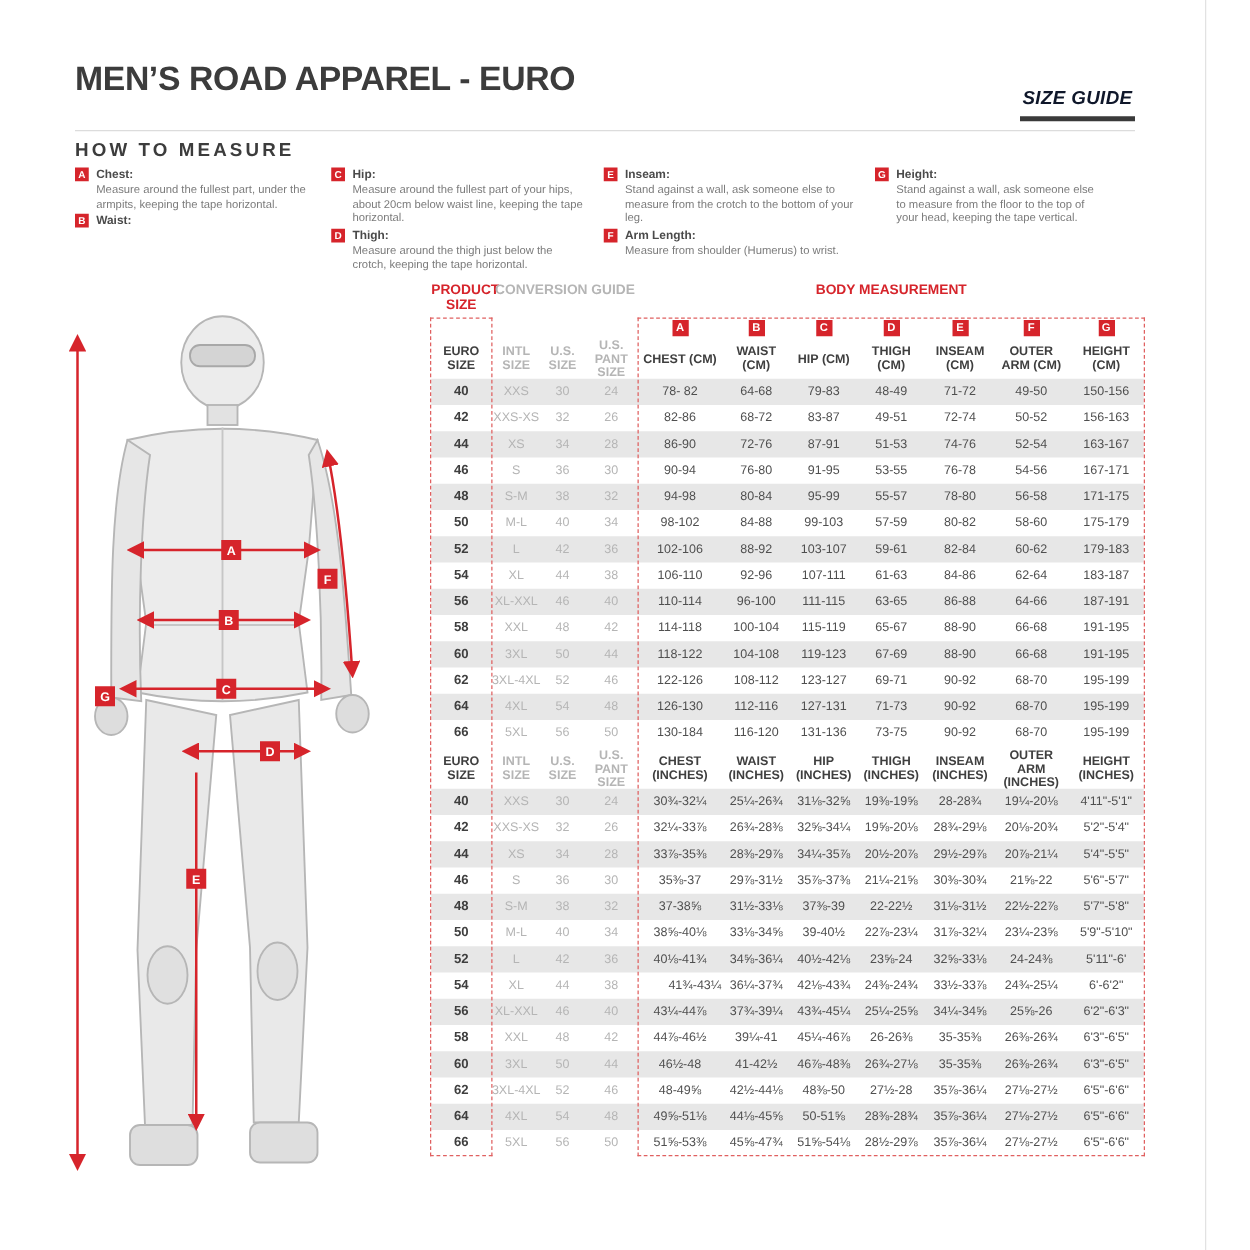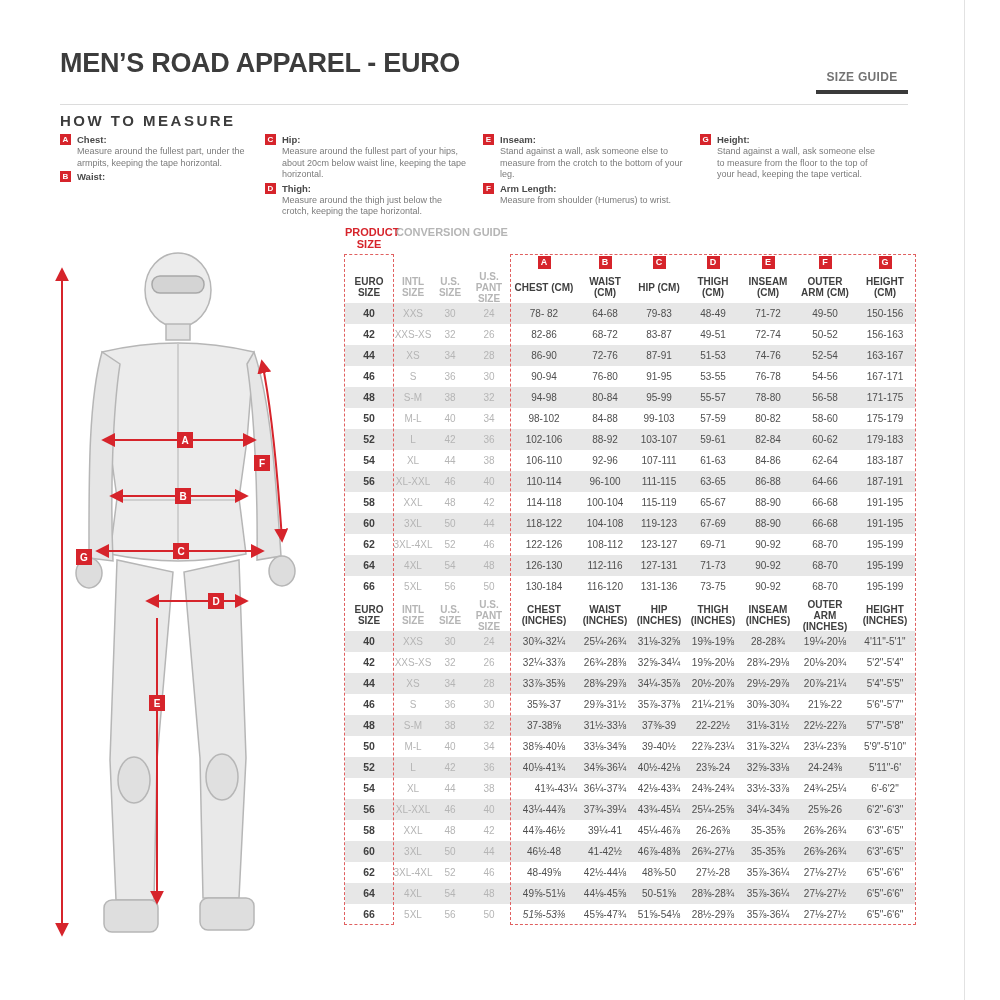--- a/index.html
+++ b/index.html
@@ -1,21 +1,21 @@
 <!DOCTYPE html>
 <html><head>
 <meta charset="utf-8">
 <style>
   html,body{margin:0;padding:0;background:#fff;}
   .canvas{position:relative;width:1000px;height:1000px;background:#ffffff;overflow:hidden;
           font-family:"Liberation Sans","DejaVu Sans",sans-serif;}
   
   .title{position:absolute;left:60px;top:48px;font-size:27px;font-weight:800;color:#3c3c3c;letter-spacing:-0.3px;}
   .size-guide{position:absolute;left:816px;top:70px;width:92px;text-align:center;}
-  .size-guide .sg-label{font-size:12px;font-weight:700;color:#737373;letter-spacing:0.3px;}
+  .size-guide .sg-label{font-size:15px;font-weight:700;color:#0f172a;letter-spacing:0.3px;font-style:italic;}
   .size-guide .sg-bar{margin-top:6px;height:4px;background:#3a3a3a;}
   .rule{position:absolute;left:60px;top:104px;width:848px;height:1px;background:#dcdcdc;}
   .edge-line{position:absolute;left:964px;top:0;width:1px;height:1000px;background:#e2e2e2;}
   
   .htm-heading{position:absolute;left:60px;top:112px;font-size:15px;font-weight:800;color:#3c3c3c;letter-spacing:2.5px;}
   .instructions{position:absolute;left:60px;top:134px;width:870px;display:flex;}
   .inst-col{flex:0 0 auto;}
   .inst-col.c0{width:197px;margin-right:8px;}
   .inst-col.c1{width:205px;margin-right:13px;}
   .inst-col.c2{width:204px;margin-right:13px;}
@@ -190,20 +190,21 @@
           <rect x="36" y="309" width="16" height="16" fill="#d6242b"></rect>
           <text x="44" y="321" fill="#fff" text-anchor="middle">G</text>
         </g>
     </g>
   </svg>
 
   <div class="table-wrap" id="size-table" style="position: absolute;">
       <div class="grow">
         <div class="glabel red" style="width: 48px;">PRODUCT SIZE</div>
         <div class="glabel gray" style="width: 118px;">CONVERSION GUIDE</div>
+        <div class="glabel red" style="width: 404px;">BODY MEASUREMENT</div>
       </div>
       <div class="letters-row">
         <div style="width: 166px;"></div>
         <div class="lcell" style="width: 66px;">
           <span class="badge">A</span>
         </div>
         <div class="lcell" style="width: 56px;">
           <span class="badge">B</span>
         </div>
         <div class="lcell" style="width: 52px;">
@@ -598,21 +599,21 @@
         <div class="tcell" style="width: 56px;">28⅜-28¾</div>
         <div class="tcell" style="width: 54px;">35⅞-36¼</div>
         <div class="tcell" style="width: 60px;">27⅛-27½</div>
         <div class="tcell" style="width: 60px;">6'5"-6'6"</div>
       </div>
       <div class="trow data">
         <div class="tcell euro" style="width: 48px;">66</div>
         <div class="tcell conv" style="width: 40px;">5XL</div>
         <div class="tcell conv" style="width: 34px;">56</div>
         <div class="tcell conv" style="width: 44px;">50</div>
-        <div class="tcell" style="width: 66px; font-style: italic;">51⅝-53⅜</div>
+        <div class="tcell" style="width: 66px;">51⅝-53⅜</div>
         <div class="tcell" style="width: 56px;">45⅝-47¾</div>
         <div class="tcell" style="width: 52px;">51⅝-54⅛</div>
         <div class="tcell" style="width: 56px;">28½-29⅞</div>
         <div class="tcell" style="width: 54px;">35⅞-36¼</div>
         <div class="tcell" style="width: 60px;">27⅛-27½</div>
         <div class="tcell" style="width: 60px;">6'5"-6'6"</div>
       </div>
       <div class="dash-box" style="left: -1px; top: 30px; width: 48px; height: 669px;"></div>
       <div class="dash-box" style="left: 165px; top: 30px; width: 404px; height: 669px;"></div>
     </div>

